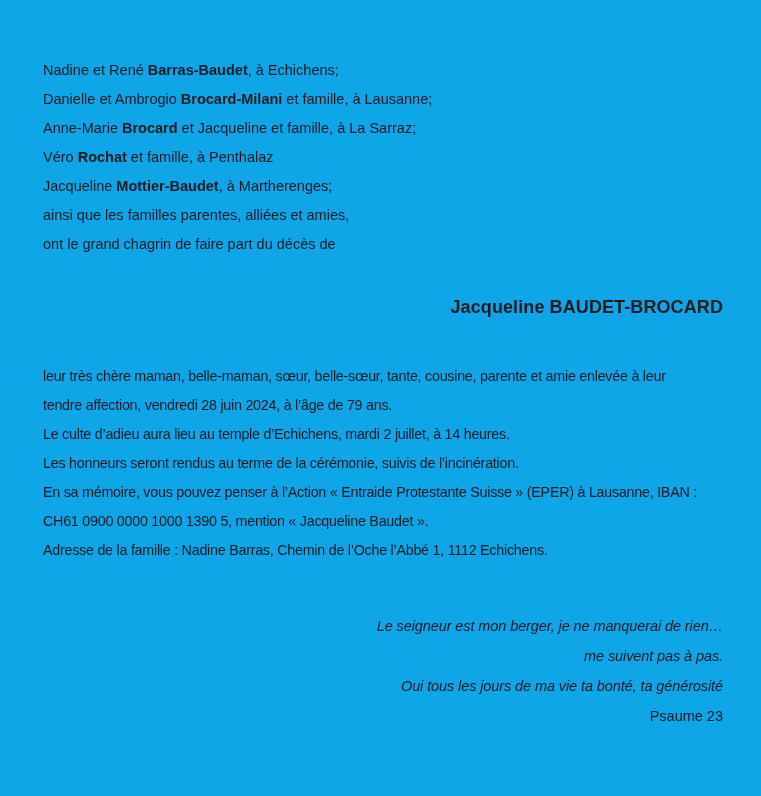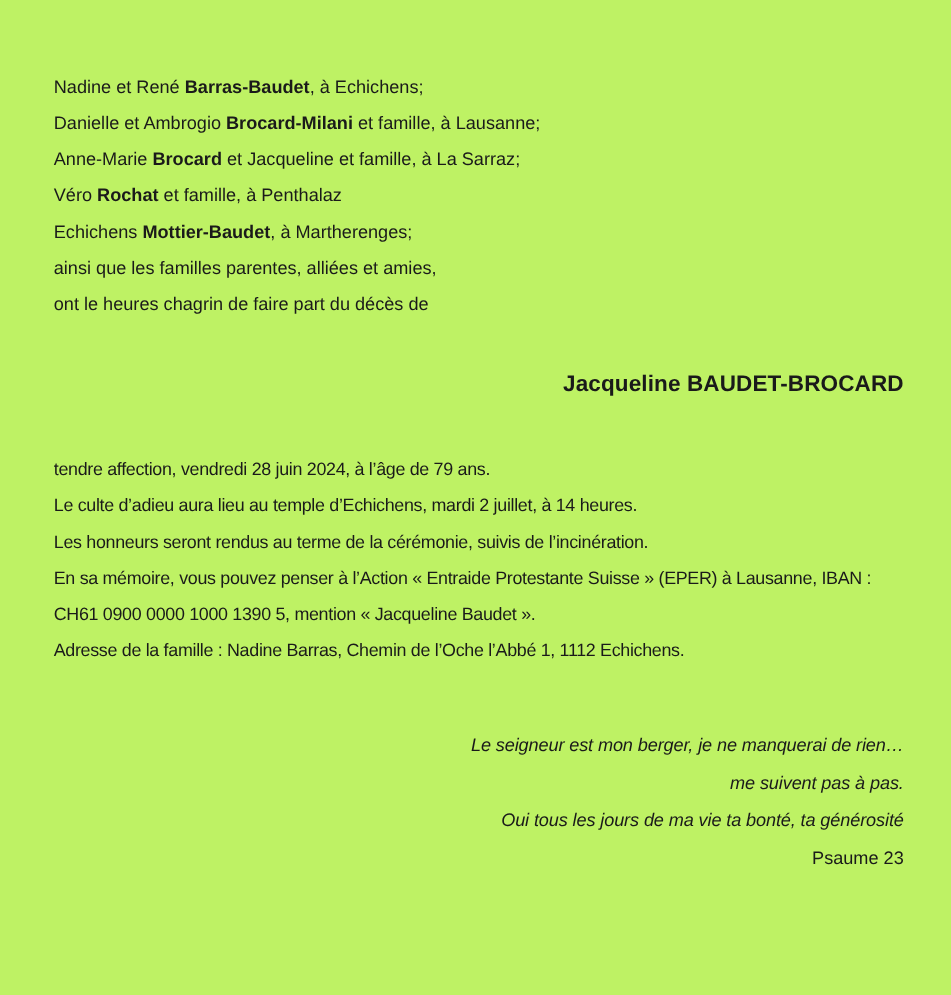--- a/index.html
+++ b/index.html
@@ -5,21 +5,21 @@
   html, body {
     margin: 0;
     padding: 0;
     background: #ffffff;
   }
   .page {
     position: relative;
     width: 761px;
     height: 796px;
     box-sizing: border-box;
-    background: #bef264;
+    background: #0ea5e9;
     color: #1a1a1a;
     padding: 56px 38px 0 43px;
     font-family: "Liberation Sans", sans-serif;
     overflow: hidden;
   }
   .intro p {
     margin: 0;
     font-size: 14.5px;
     line-height: 29px;
     white-space: nowrap;
@@ -73,32 +73,33 @@
   <section class="intro">
 
       <p><span>Nadine et René </span><strong>Barras-Baudet</strong><span>, à Echichens;</span></p>
 
       <p><span>Danielle et Ambrogio </span><strong>Brocard-Milani</strong><span> et famille, à Lausanne;</span></p>
 
       <p><span>Anne-Marie </span><strong>Brocard</strong><span> et Jacqueline et famille, à La Sarraz;</span></p>
 
       <p><span>Véro </span><strong>Rochat</strong><span> et famille, à Penthalaz</span></p>
 
-      <p><span>Echichens </span><strong>Mottier-Baudet</strong><span>, à Martherenges;</span></p>
+      <p><span>Jacqueline </span><strong>Mottier-Baudet</strong><span>, à Martherenges;</span></p>
 
       <p><span>ainsi que les familles parentes, alliées et amies,</span><strong></strong><span></span></p>
 
-      <p><span>ont le heures chagrin de faire part du décès de</span><strong></strong><span></span></p>
+      <p><span>ont le grand chagrin de faire part du décès de</span><strong></strong><span></span></p>
 
   </section>
 
   <h1 class="title">Jacqueline BAUDET-BROCARD</h1>
 
   <section class="body-block">
 
+      <p>leur très chère maman, belle-maman, sœur, belle-sœur, tante, cousine, parente et amie enlevée à leur</p>
 
       <p>tendre affection, vendredi 28 juin 2024, à l’âge de 79 ans.</p>
 
       <p>Le culte d’adieu aura lieu au temple d’Echichens, mardi 2 juillet, à 14 heures.</p>
 
       <p>Les honneurs seront rendus au terme de la cérémonie, suivis de l’incinération.</p>
 
 
       <p>En sa mémoire, vous pouvez penser à l’Action « Entraide Protestante Suisse » (EPER) à Lausanne, IBAN :</p>
 

